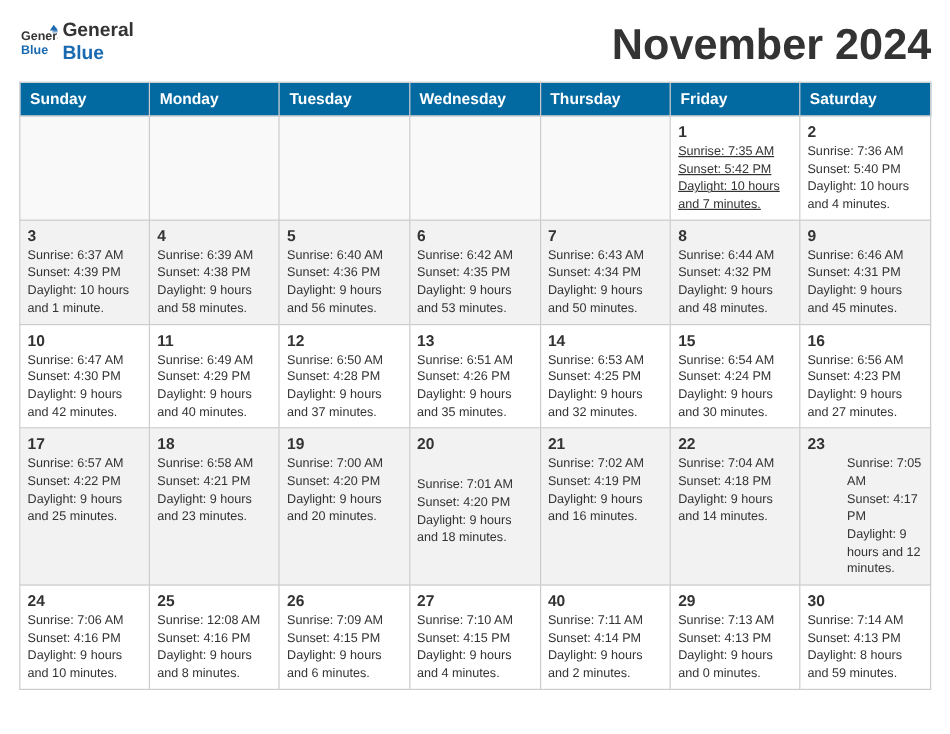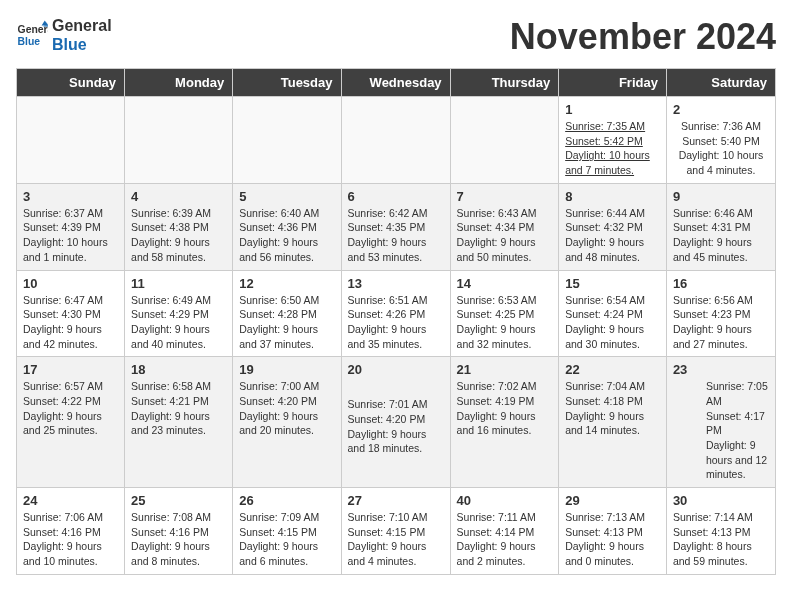--- a/index.html
+++ b/index.html
@@ -35,26 +35,26 @@
     }
     .location-title {
       font-size: 16px;
       color: #555;
     }
     .calendar {
       width: 100%;
       border-collapse: collapse;
     }
     .calendar th {
-      background-color: #404040;
+      background-color: #0369a1;
       color: #fff;
       font-size: 13px;
       font-weight: bold;
       padding: 6px 8px;
-      text-align: right;
+      text-align: left;
       border: 1px solid #ccc;
     }
     .calendar td {
       border: 1px solid #ccc;
       vertical-align: top;
       padding: 5px 6px;
       width: 110px;
       min-height: 80px;
       font-size: 11px;
       color: #333;
@@ -119,21 +119,21 @@
         <td class="empty"></td>
         <td class="empty"></td>
         <td>
           <span class="day-num">1</span>
           <div class="day-info" style="white-space: pre-line; text-decoration: underline;">Sunrise: 7:35 AM
 Sunset: 5:42 PM
 Daylight: 10 hours and 7 minutes.</div>
         </td>
         <td>
           <span class="day-num">2</span>
-          <div class="day-info" style="white-space: pre-line; text-align: center;">Sunrise: 7:36 AM
+          <div class="day-info" style="white-space: pre-line;">Sunrise: 7:36 AM
 Sunset: 5:40 PM
 Daylight: 10 hours and 4 minutes.</div>
         </td>
       </tr>
       <tr class="row-shaded">
         <td>
           <span class="day-num">3</span>
           <div class="day-info" style="white-space: pre-line;">Sunrise: 6:37 AM
 Sunset: 4:39 PM
 Daylight: 10 hours and 1 minute.</div>
@@ -265,21 +265,21 @@
       </tr>
       <tr>
         <td>
           <span class="day-num">24</span>
           <div class="day-info" style="white-space: pre-line;">Sunrise: 7:06 AM
 Sunset: 4:16 PM
 Daylight: 9 hours and 10 minutes.</div>
         </td>
         <td>
           <span class="day-num">25</span>
-          <div class="day-info" style="white-space: pre-line;">Sunrise: 7:08 AM
+          <div class="day-info" style="white-space: pre-line;">Sunrise: 12:08 AM
 Sunset: 4:16 PM
 Daylight: 9 hours and 8 minutes.</div>
         </td>
         <td>
           <span class="day-num">26</span>
           <div class="day-info" style="white-space: pre-line;">Sunrise: 7:09 AM
 Sunset: 4:15 PM
 Daylight: 9 hours and 6 minutes.</div>
         </td>
         <td>

